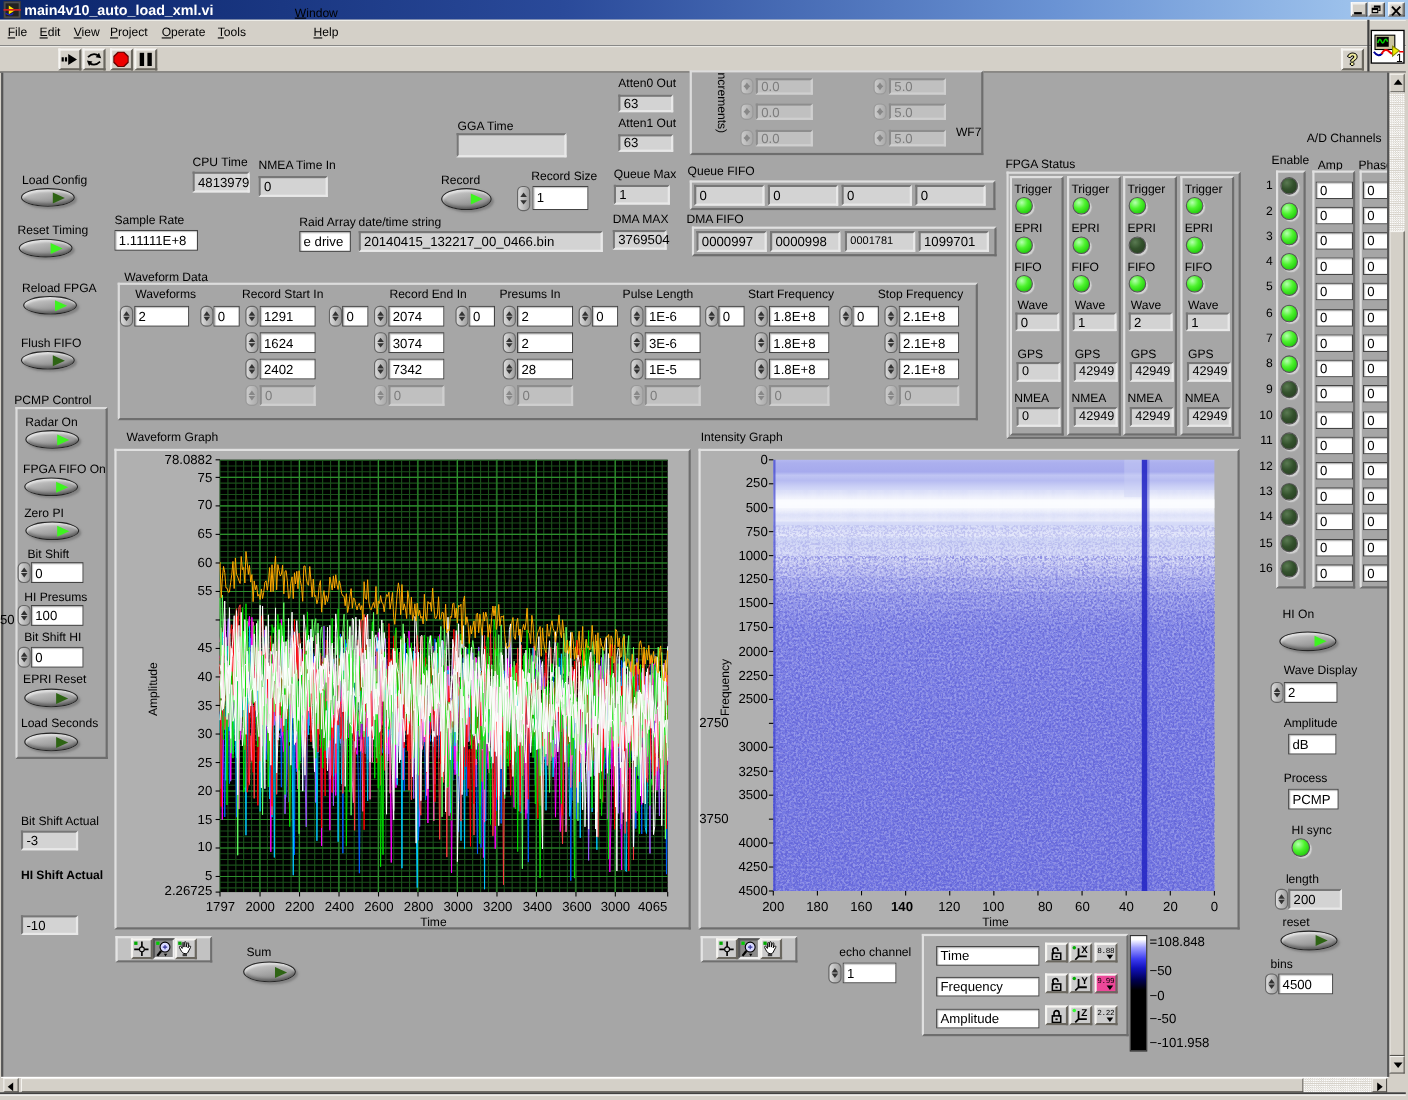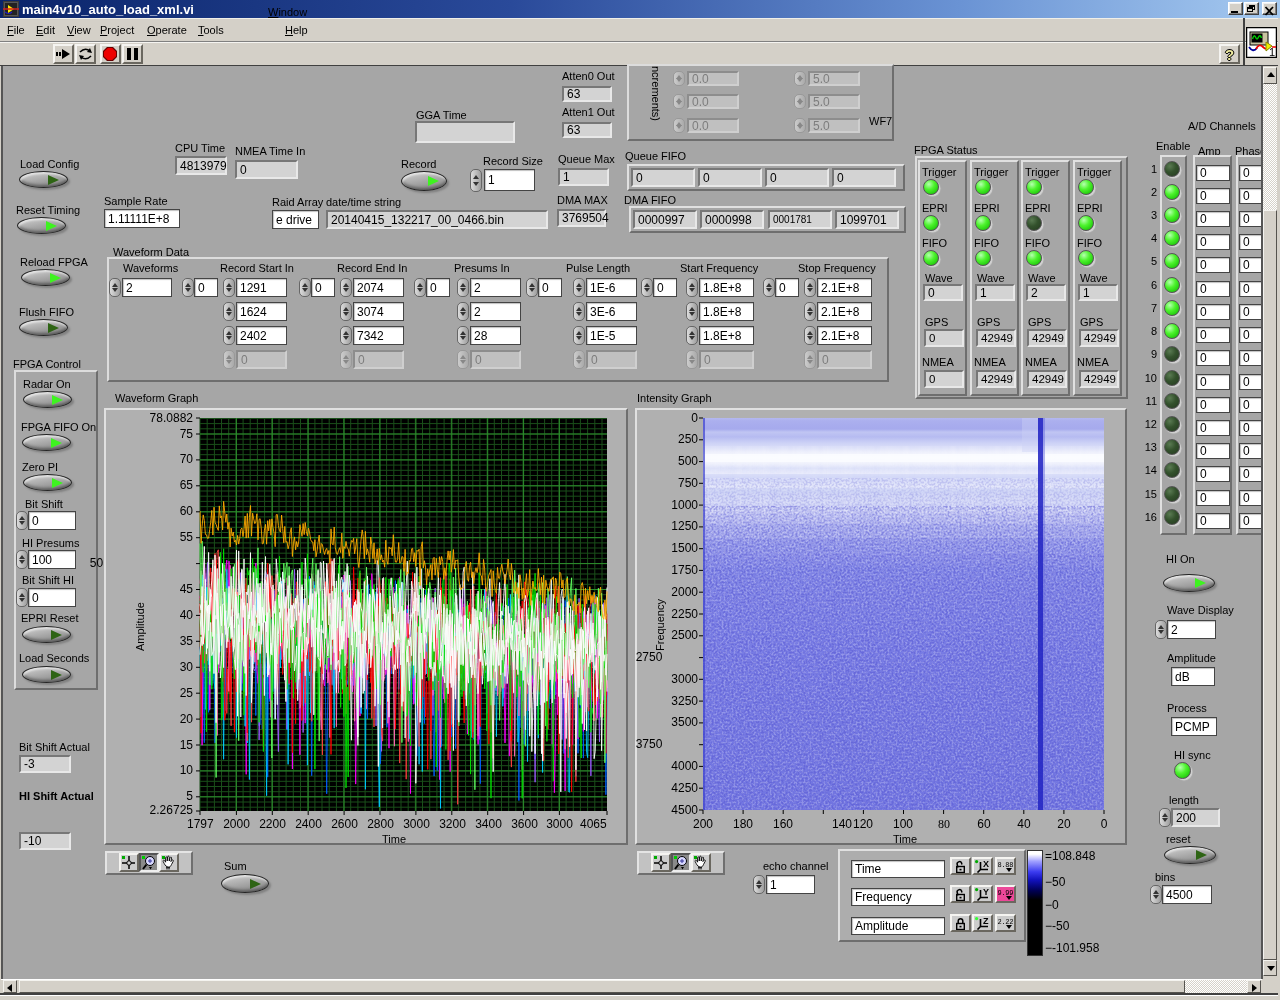--- a/index.html
+++ b/index.html
@@ -130,21 +130,21 @@
     <span class="arr arrb"></span>
   </div>
 <div class="lbl" style="left:20px;top:256px;">Reload FPGA</div>
 <div class="oval" style="left:21px;top:269px;width:49px;height:17px;">
     <span class="arr arrb"></span>
   </div>
 <div class="lbl" style="left:19px;top:306px;">Flush FIFO</div>
 <div class="oval" style="left:19px;top:319px;width:49px;height:17px;">
     <span class="arr arrd"></span>
   </div>
-<div class="lbl" style="left:13px;top:358px;">FPGA Control</div>
+<div class="lbl" style="left:13px;top:358px;">PCMP Control</div>
 <div class="gbox" style="left:14px;top:370px;width:84px;height:320px;"></div>
 <div class="lbl" style="left:23px;top:378px;">Radar On</div>
 <div class="oval" style="left:23px;top:391px;width:49px;height:17px;">
     <span class="arr arrb"></span>
   </div>
 <div class="lbl" style="left:21px;top:421px;">FPGA FIFO On</div>
 <div class="oval" style="left:22px;top:434px;width:49px;height:17px;">
     <span class="arr arrb"></span>
   </div>
 <div class="lbl" style="left:22px;top:461px;">Zero PI</div>
@@ -223,21 +223,21 @@
 <div class="lbl" style="left:624px;top:194px;">DMA FIFO</div>
 <div class="raised" style="left:629px;top:206px;width:277px;height:27px;"></div>
 <div class="fld" style="left:633px;top:210px;width:64px;height:19px;font-size:12px;">0000997</div>
 <div class="fld" style="left:700px;top:210px;width:64px;height:19px;font-size:12px;">0000998</div>
 <div class="fld" style="left:768px;top:210px;width:64px;height:19px;font-size:10px;">0001781</div>
 <div class="fld" style="left:835px;top:210px;width:64px;height:19px;font-size:12px;">1099701</div>
 <div class="lbl" style="left:113px;top:246px;">Waveform Data</div>
 <div class="gbox" style="left:107px;top:257px;width:782px;height:125px;"></div>
 <div class="lbl" style="left:123px;top:262px;">Waveforms</div>
 <div class="lbl" style="left:220px;top:262px;">Record Start In</div>
-<div class="lbl" style="left:337px;top:262px;">Record End In</div>
+<div class="lbl" style="left:354px;top:262px;">Record End In</div>
 <div class="lbl" style="left:454px;top:262px;">Presums In</div>
 <div class="lbl" style="left:566px;top:262px;">Pulse Length</div>
 <div class="lbl" style="left:680px;top:262px;">Start Frequency</div>
 <div class="lbl" style="left:798px;top:262px;">Stop Frequency</div>
 <div class="spin" style="left:109px;top:278px;height:19px;"></div>
 <div class="wfld" style="left:122px;top:278px;width:50px;height:19px;">2</div>
 <div class="spin" style="left:182px;top:278px;height:19px;"></div>
 <div class="wfld" style="left:194px;top:278px;width:24px;height:19px;">0</div>
 <div class="spin" style="left:299px;top:278px;height:19px;"></div>
 <div class="wfld" style="left:311px;top:278px;width:24px;height:19px;">0</div>
@@ -469,21 +469,21 @@
 <div class="axl" style="left:0;top:804px;width:193px;text-align:right;">2.26725</div>
 <div class="axl" style="left:0;top:790px;width:193px;text-align:right;">5</div>
 <div class="axl" style="left:0;top:764px;width:193px;text-align:right;">10</div>
 <div class="axl" style="left:0;top:739px;width:193px;text-align:right;">15</div>
 <div class="axl" style="left:0;top:713px;width:193px;text-align:right;">20</div>
 <div class="axl" style="left:0;top:687px;width:193px;text-align:right;">25</div>
 <div class="axl" style="left:0;top:661px;width:193px;text-align:right;">30</div>
 <div class="axl" style="left:0;top:635px;width:193px;text-align:right;">35</div>
 <div class="axl" style="left:0;top:609px;width:193px;text-align:right;">40</div>
 <div class="axl" style="left:0;top:583px;width:193px;text-align:right;">45</div>
-<div class="axl" style="left:0;top:557px;width:193px;text-align:center;">50</div>
+<div class="axl" style="left:0;top:557px;width:193px;text-align:left;">50</div>
 <div class="axl" style="left:0;top:531px;width:193px;text-align:right;">55</div>
 <div class="axl" style="left:0;top:505px;width:193px;text-align:right;">60</div>
 <div class="axl" style="left:0;top:479px;width:193px;text-align:right;">65</div>
 <div class="axl" style="left:0;top:453px;width:193px;text-align:right;">70</div>
 <div class="axl" style="left:0;top:428px;width:193px;text-align:right;">75</div>
 <div class="axl" style="left:187px;top:818px;">1797</div>
 <div class="axl" style="left:580px;top:818px;">4065</div>
 <div class="axl" style="left:223px;top:818px;width:27px;text-align:center;">2000</div>
 <div class="axl" style="left:259px;top:818px;width:27px;text-align:center;">2200</div>
 <div class="axl" style="left:295px;top:818px;width:27px;text-align:center;">2400</div>
@@ -618,24 +618,24 @@
 <div class="axl" style="left:600px;top:695px;width:98px;text-align:right;">3250</div>
 <div class="axl" style="left:600px;top:716px;width:98px;text-align:right;">3500</div>
 <div class="axl" style="left:600px;top:738px;width:98px;text-align:center;">3750</div>
 <div class="axl" style="left:600px;top:760px;width:98px;text-align:right;">4000</div>
 <div class="axl" style="left:600px;top:782px;width:98px;text-align:right;">4250</div>
 <div class="axl" style="left:600px;top:804px;width:98px;text-align:right;">4500</div>
 <div class="axl" style="left:1091px;top:818px;width:26px;text-align:center;">0</div>
 <div class="axl" style="left:1051px;top:818px;width:26px;text-align:center;">20</div>
 <div class="axl" style="left:1011px;top:818px;width:26px;text-align:center;">40</div>
 <div class="axl" style="left:971px;top:818px;width:26px;text-align:center;">60</div>
-<div class="axl" style="left:931px;top:818px;width:26px;text-align:center;font-family:Liberation Serif, serif;">80</div>
+<div class="axl" style="left:931px;top:818px;width:26px;text-align:right;">80</div>
 <div class="axl" style="left:890px;top:818px;width:26px;text-align:center;">100</div>
 <div class="axl" style="left:850px;top:818px;width:26px;text-align:center;">120</div>
-<div class="axl" style="left:829px;top:818px;width:26px;text-align:center;">140</div>
+<div class="axl" style="left:810px;top:818px;width:26px;font-weight:bold;">140</div>
 <div class="axl" style="left:770px;top:818px;width:26px;text-align:center;">160</div>
 <div class="axl" style="left:730px;top:818px;width:26px;text-align:center;">180</div>
 <div class="axl" style="left:690px;top:818px;width:26px;text-align:center;">200</div>
 <svg class="abs" style="left:0;top:0" width="1280" height="1000">
     <g stroke="#000" stroke-width="1">
 <line x1="699" y1="418.0" x2="703" y2="418.0"></line>
 <line x1="699" y1="439.8" x2="703" y2="439.8"></line>
 <line x1="699" y1="461.6" x2="703" y2="461.6"></line>
 <line x1="699" y1="483.3" x2="703" y2="483.3"></line>
 <line x1="699" y1="505.1" x2="703" y2="505.1"></line>

